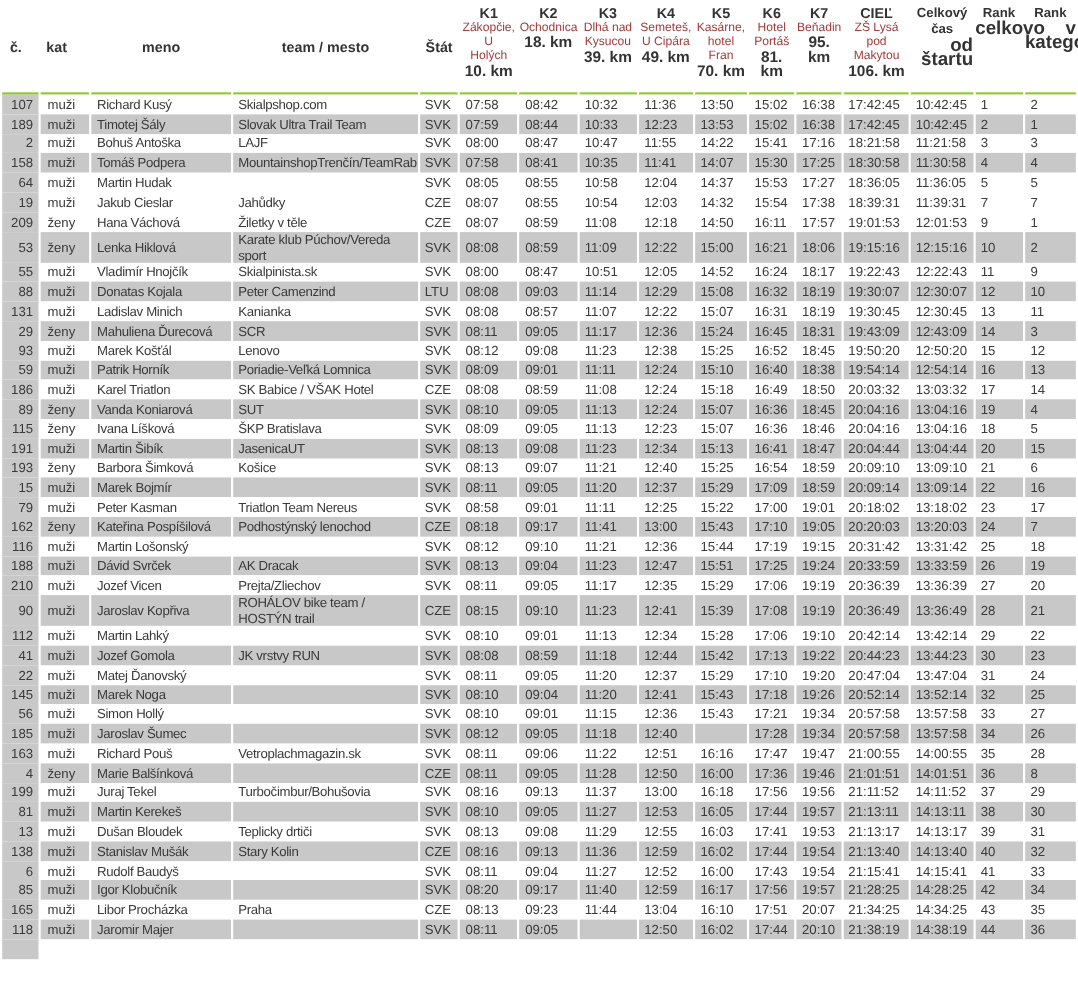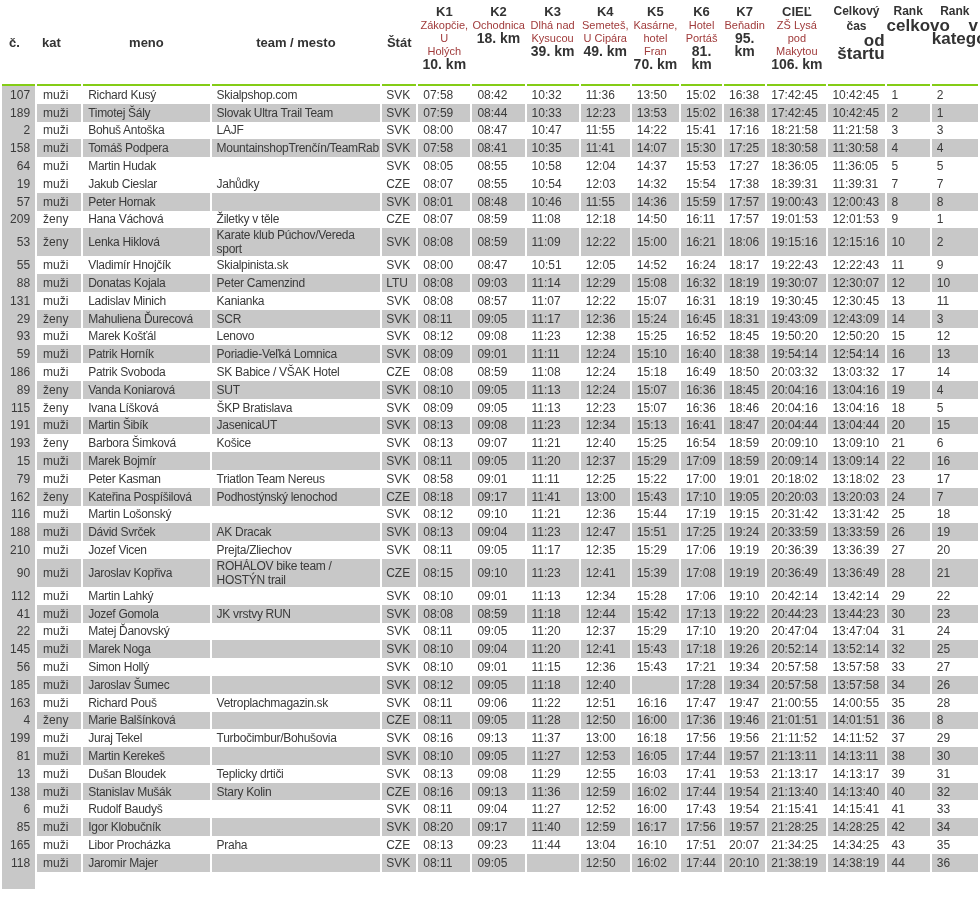--- a/index.html
+++ b/index.html
@@ -250,38 +250,20 @@
     <td class="td-time">10:54</td>
     <td class="td-time">12:03</td>
     <td class="td-time">14:32</td>
     <td class="td-time">15:54</td>
     <td class="td-time">17:38</td>
     <td class="td-time td-ciel">18:39:31</td>
     <td class="td-time td-total">11:39:31</td>
     <td class="td-rank">7</td>
     <td class="td-rank">7</td>
   </tr>
-      <tr class="stripe">
-    <td class="td-c">57</td>
-    <td class="td-kat">muži</td>
-    <td class="td-meno">Peter Hornak</td>
-    <td class="td-team"></td>
-    <td class="td-stat">SVK</td>
-    <td class="td-time">08:01</td>
-    <td class="td-time">08:48</td>
-    <td class="td-time">10:46</td>
-    <td class="td-time">11:55</td>
-    <td class="td-time">14:36</td>
-    <td class="td-time">15:59</td>
-    <td class="td-time">17:57</td>
-    <td class="td-time td-ciel">19:00:43</td>
-    <td class="td-time td-total">12:00:43</td>
-    <td class="td-rank">8</td>
-    <td class="td-rank">8</td>
-  </tr>
       <tr>
     <td class="td-c">209</td>
     <td class="td-kat">ženy</td>
     <td class="td-meno">Hana Váchová</td>
     <td class="td-team">Žiletky v těle</td>
     <td class="td-stat">CZE</td>
     <td class="td-time">08:07</td>
     <td class="td-time">08:59</td>
     <td class="td-time">11:08</td>
     <td class="td-time">12:18</td>
@@ -415,21 +397,21 @@
     <td class="td-time">16:40</td>
     <td class="td-time">18:38</td>
     <td class="td-time td-ciel">19:54:14</td>
     <td class="td-time td-total">12:54:14</td>
     <td class="td-rank">16</td>
     <td class="td-rank">13</td>
   </tr>
       <tr>
     <td class="td-c">186</td>
     <td class="td-kat">muži</td>
-    <td class="td-meno">Patrik Svoboda</td>
+    <td class="td-meno">Karel Triatlon</td>
     <td class="td-team">SK Babice / VŠAK Hotel</td>
     <td class="td-stat">CZE</td>
     <td class="td-time">08:08</td>
     <td class="td-time">08:59</td>
     <td class="td-time">11:08</td>
     <td class="td-time">12:24</td>
     <td class="td-time">15:18</td>
     <td class="td-time">16:49</td>
     <td class="td-time">18:50</td>
     <td class="td-time td-ciel">20:03:32</td>

